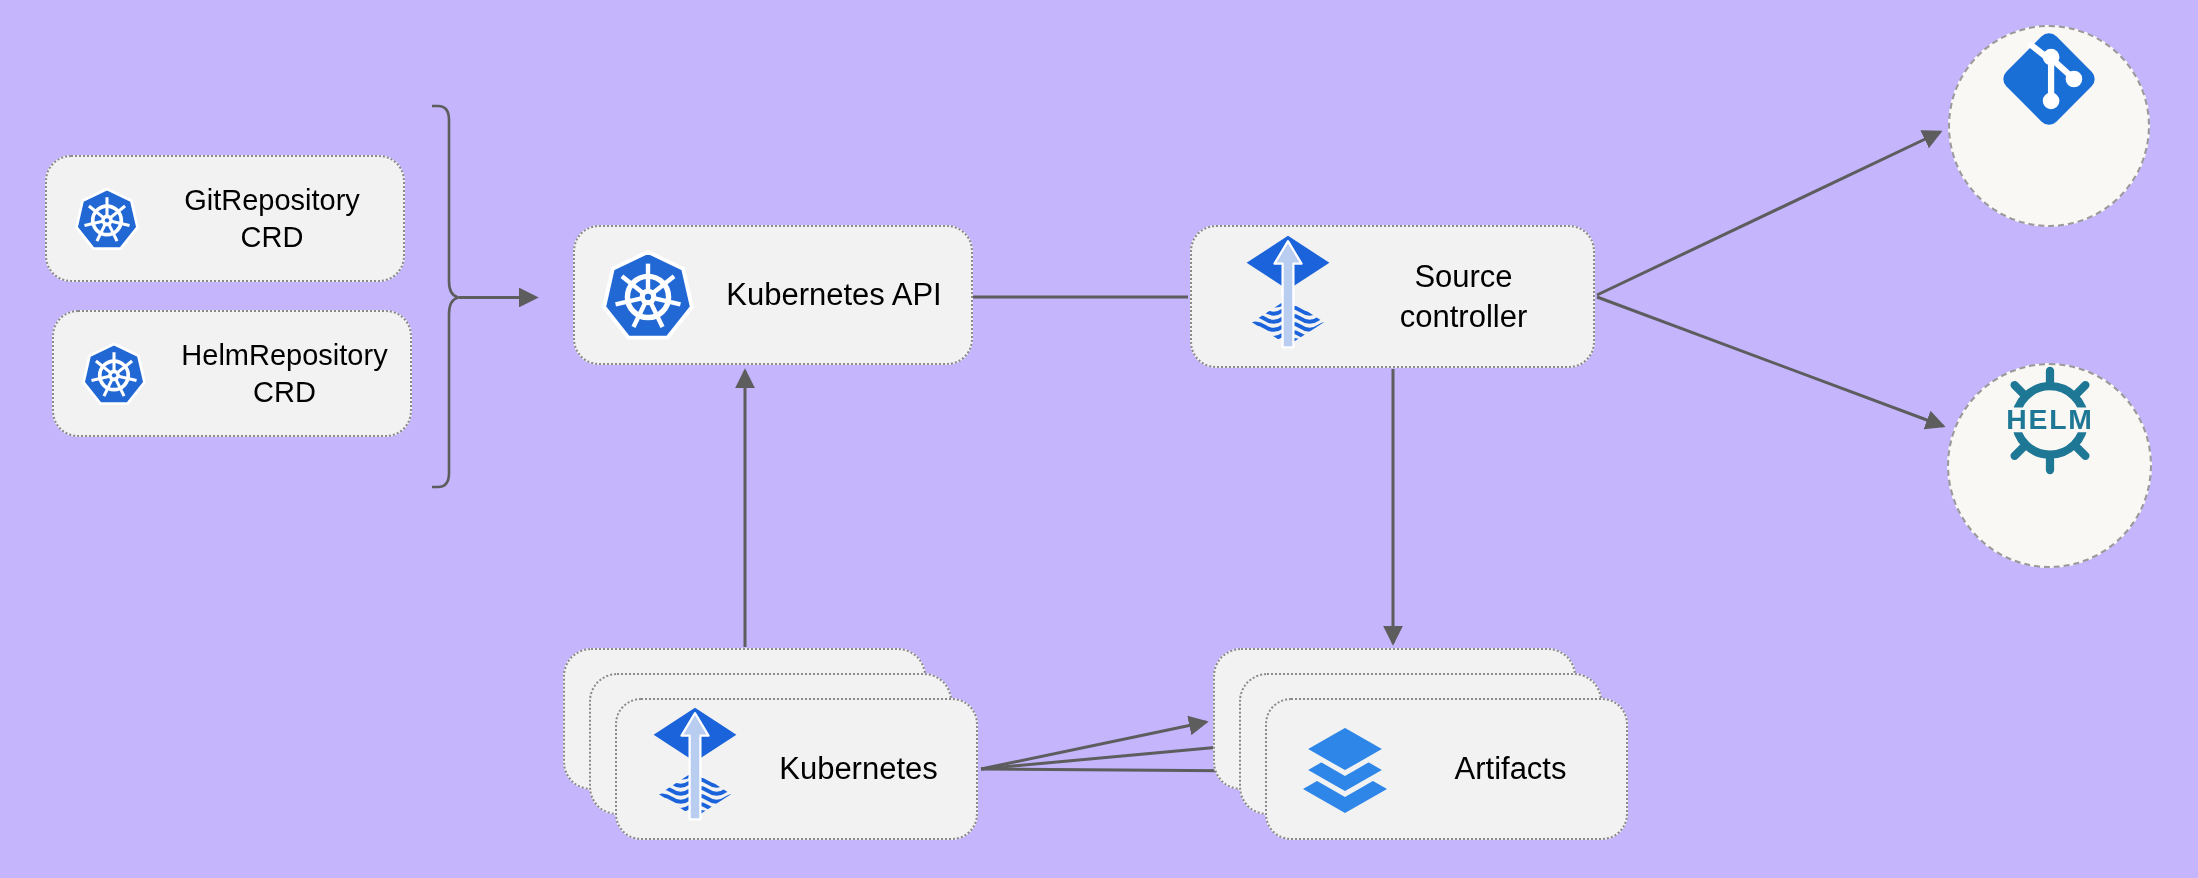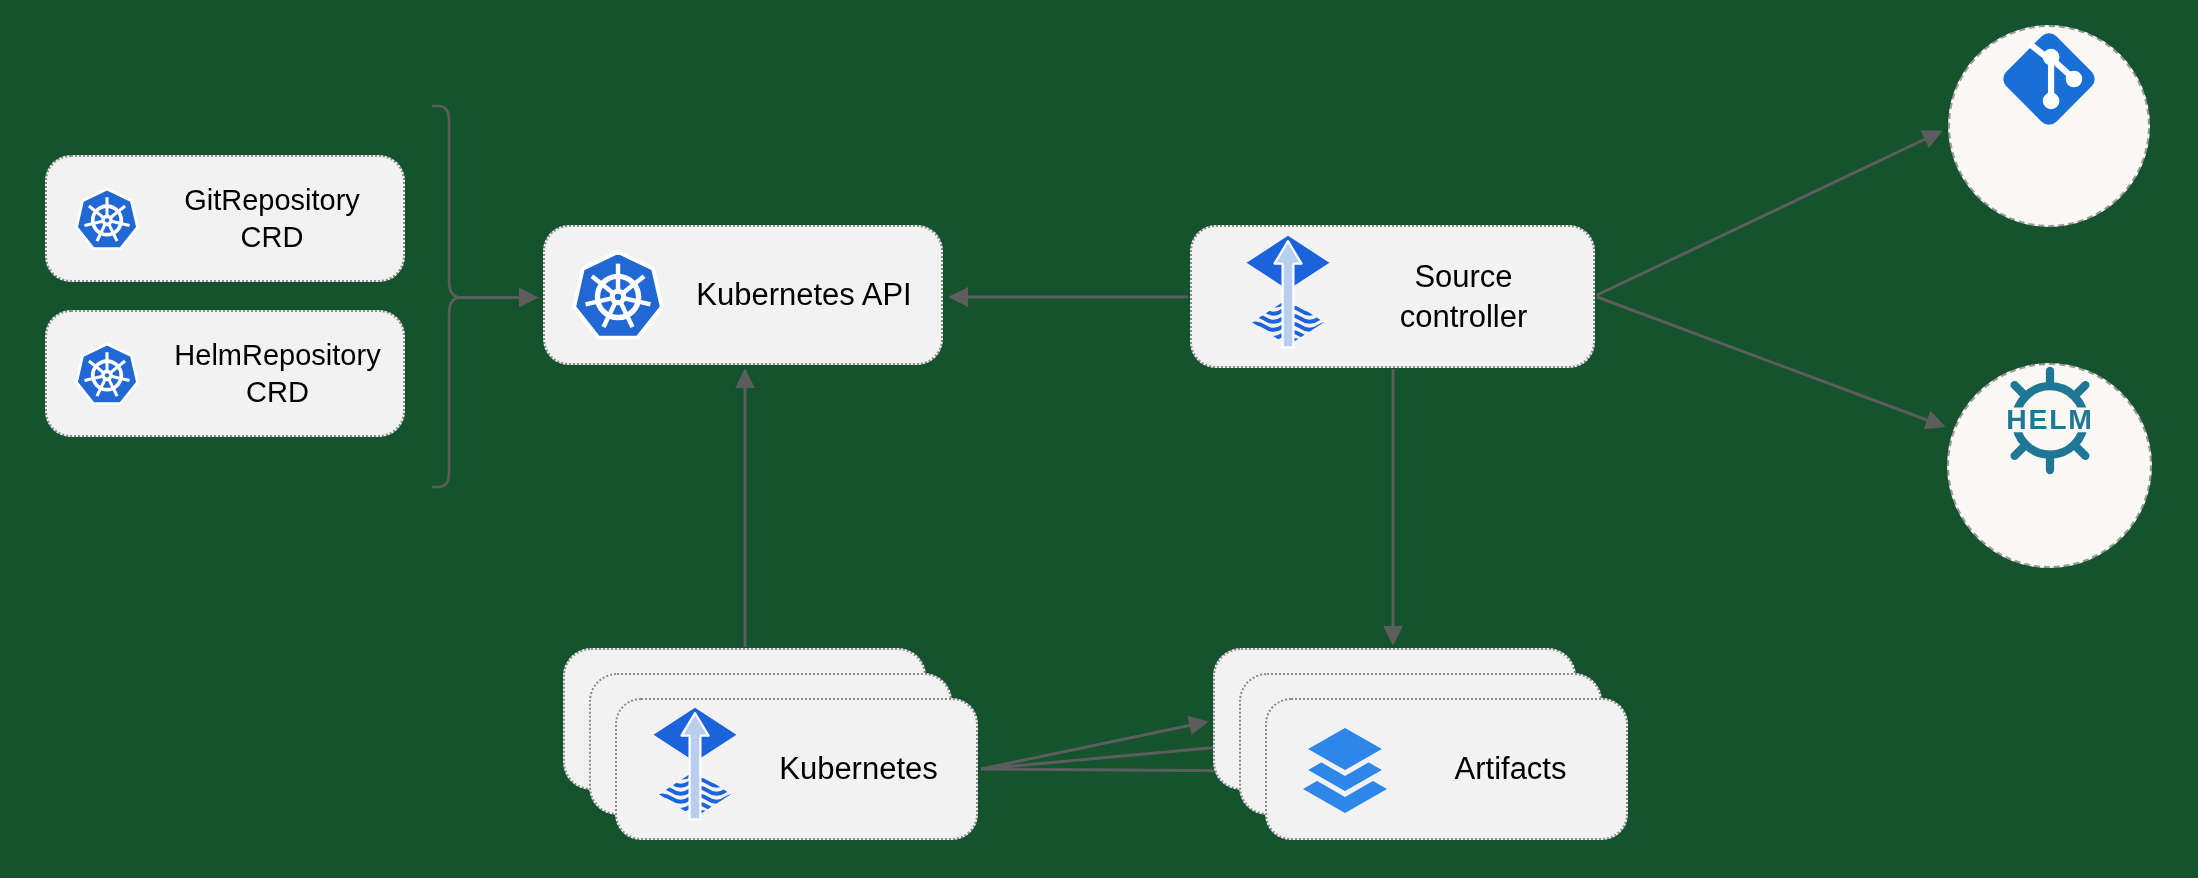--- a/index.html
+++ b/index.html
@@ -1,17 +1,17 @@
 <!DOCTYPE html>
 <html style="--kubernetes-blue: #2268d5; --flux-blue: #1a63da; --flux-arrow-light: #b9cdf1; --git-blue: #1a6fd6; --helm-teal: #1d7795; --layers-blue: #2e86e8; --arrow-gray: #5d5d5d; --node-fill: #f2f2f2; --node-border: #8a8a8a; --circle-fill: #faf8f4; --circle-border: #9a9a9a; --text-color: #000000;"><head>
 <meta charset="utf-8">
 <style>
   html,body{margin:0;padding:0;background:#fff;}
   .canvas{
-    position:relative;width:2198px;height:878px;background:#14532d;overflow:hidden;
+    position:relative;width:2198px;height:878px;background:#c4b5fd;overflow:hidden;
     font-family:"Liberation Sans","DejaVu Sans",sans-serif;color:var(--text-color,#000);text-decoration:underline;
   }
   .edges{position:absolute;left:0;top:0;width:2198px;height:878px;pointer-events:none;}
   .edge{stroke:var(--arrow-gray,#5d5d5d);stroke-width:3;fill:none;}
   .brace{stroke:var(--arrow-gray,#5d5d5d);stroke-width:2.6;fill:none;}
   .ah{fill:var(--arrow-gray,#5d5d5d);}
   .box{
     position:absolute;box-sizing:border-box;
     background:var(--node-fill,#f2f2f2);
     border:2px dotted var(--node-border,#8a8a8a);
@@ -69,21 +69,21 @@
       <circle cx="50" cy="52" r="21" style="fill:none;stroke:#fff;stroke-width:5.5"></circle>
       <circle cx="50" cy="52" r="8.5" style="fill:#fff"></circle>
       <circle cx="50" cy="52" r="3.2" style="fill:var(--kubernetes-blue)"></circle>
     </svg>
     <div class="label">
       <span>GitRepository</span>
       <span>CRD</span>
     </div>
   </div>
 
-  <div class="box" style="left:45px;top:310px;width:360px;height:127px;gap:11px;">
+  <div class="box" style="left:52px;top:310px;width:360px;height:127px;gap:11px;">
     <svg class="icon" style="width:68px;height:68px;margin-left:26px;" viewBox="0 0 100 100">
       <polygon points="50,6 85.9,23.3 94.8,62.2 69.9,93.5 30,93.5 5.2,62.2 14,23.3" style="fill:var(--kubernetes-blue);stroke:#fff;stroke-width:4;stroke-linejoin:round"></polygon>
       <g style="stroke:#fff;stroke-width:4.5">
         <line x1="50" y1="52" x2="50" y2="18"></line>
           <line x1="50" y1="52" x2="76.6" y2="30.8"></line>
         <line x1="50" y1="52" x2="83.1" y2="59.6"></line>
           <line x1="50" y1="52" x2="64.8" y2="82.6"></line>
         <line x1="50" y1="52" x2="35.2" y2="82.6"></line>
           <line x1="50" y1="52" x2="16.9" y2="59.6"></line>
         <line x1="50" y1="52" x2="23.4" y2="30.8"></line>
@@ -91,21 +91,21 @@
       <circle cx="50" cy="52" r="21" style="fill:none;stroke:#fff;stroke-width:5.5"></circle>
       <circle cx="50" cy="52" r="8.5" style="fill:#fff"></circle>
       <circle cx="50" cy="52" r="3.2" style="fill:var(--kubernetes-blue)"></circle>
     </svg>
     <div class="label">
       <span>HelmRepository</span>
       <span>CRD</span>
     </div>
   </div>
 
-  <div class="box" style="left:543px;top:225px;width:400px;height:140px;">
+  <div class="box" style="left:573px;top:225px;width:400px;height:140px;">
     <svg class="icon" style="width:98px;height:98px;margin-left:24px;" viewBox="0 0 100 100">
       <polygon points="50,6 85.9,23.3 94.8,62.2 69.9,93.5 30,93.5 5.2,62.2 14,23.3" style="fill:var(--kubernetes-blue);stroke:#fff;stroke-width:4;stroke-linejoin:round"></polygon>
       <g style="stroke:#fff;stroke-width:4.5">
         <line x1="50" y1="52" x2="50" y2="18"></line>
           <line x1="50" y1="52" x2="76.6" y2="30.8"></line>
         <line x1="50" y1="52" x2="83.1" y2="59.6"></line>
           <line x1="50" y1="52" x2="64.8" y2="82.6"></line>
         <line x1="50" y1="52" x2="35.2" y2="82.6"></line>
           <line x1="50" y1="52" x2="16.9" y2="59.6"></line>
         <line x1="50" y1="52" x2="23.4" y2="30.8"></line>

